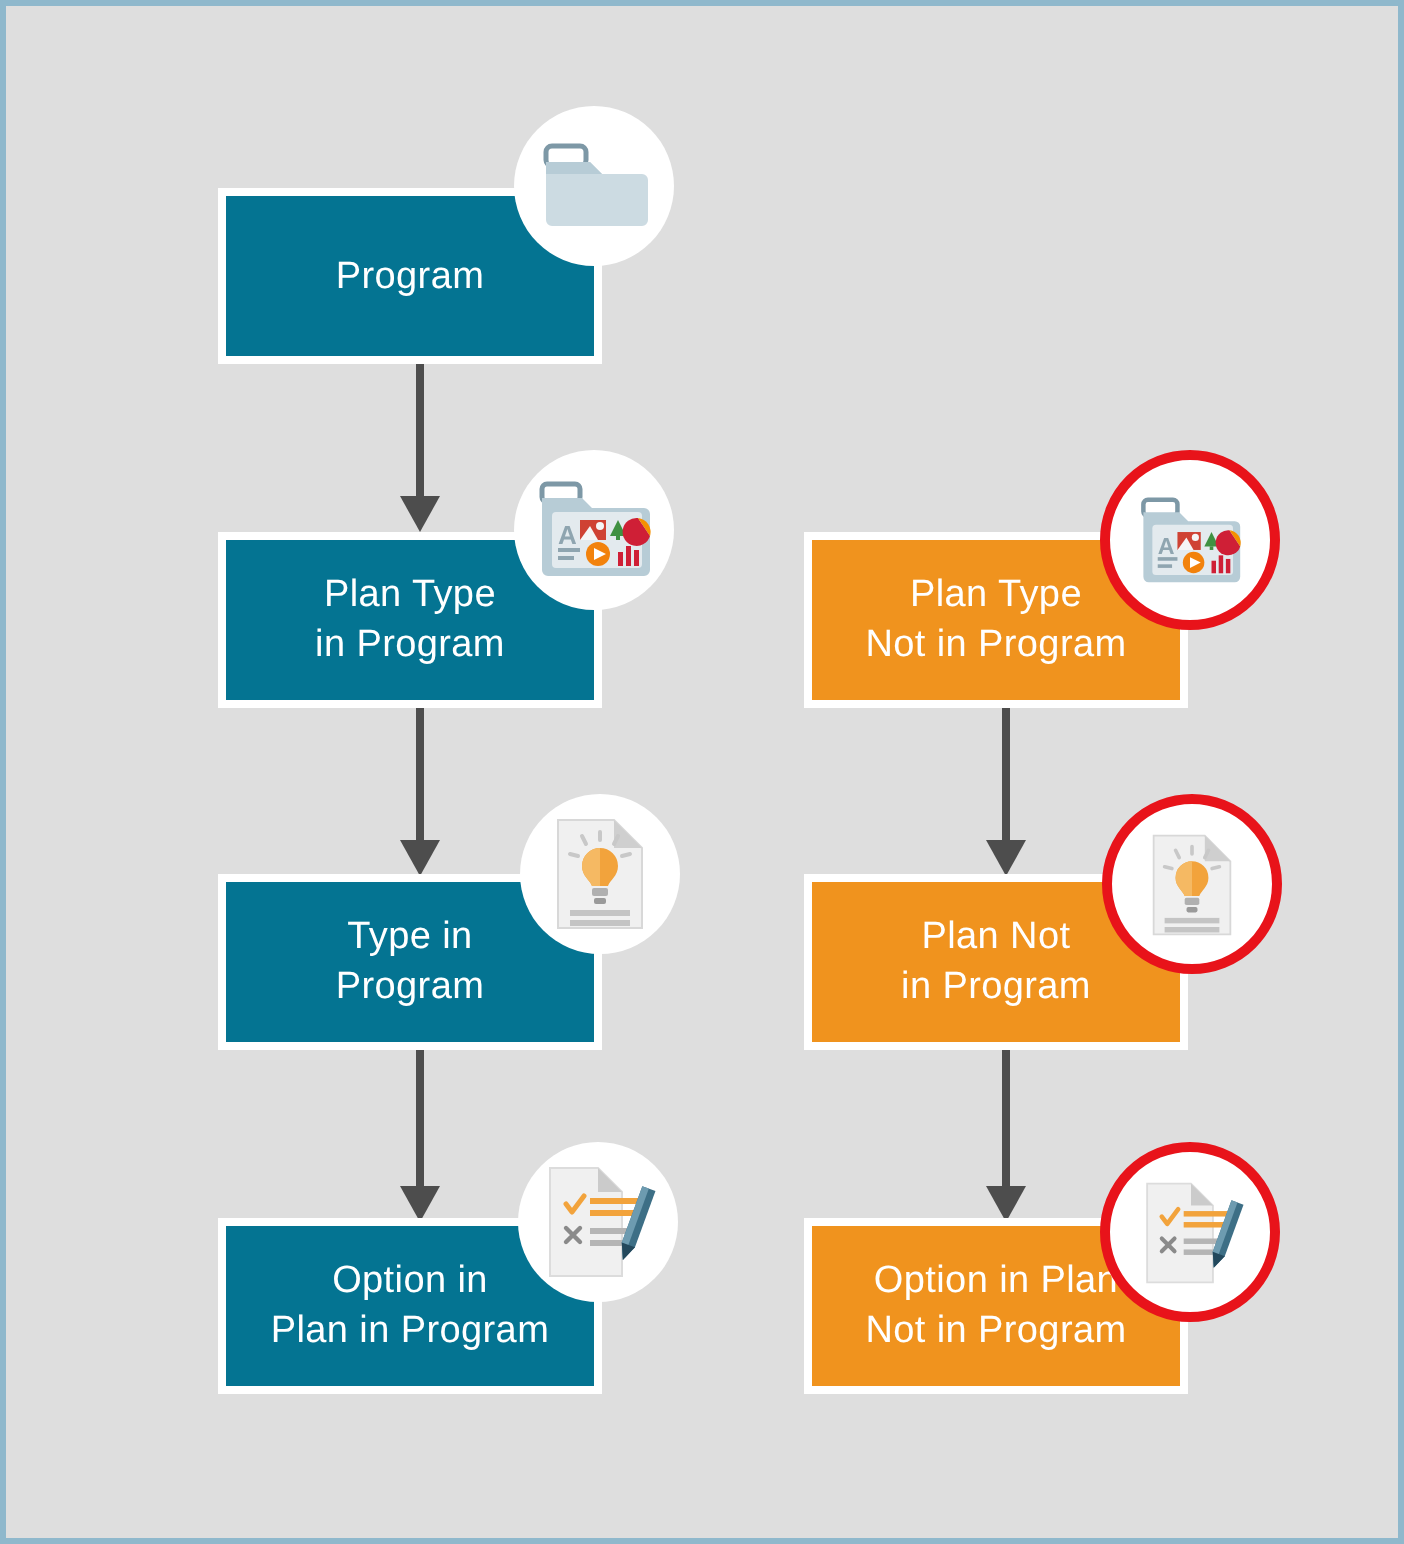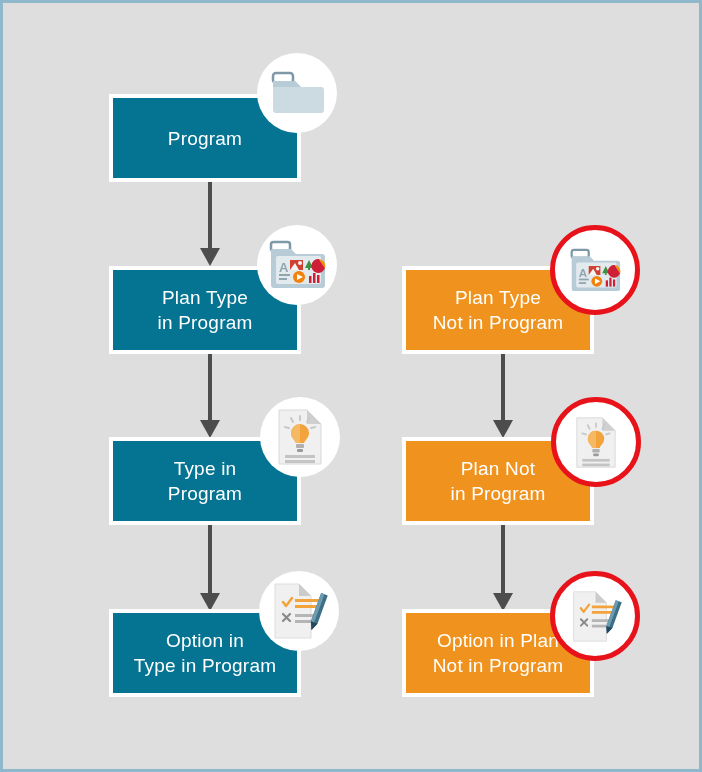--- a/index.html
+++ b/index.html
@@ -99,21 +99,21 @@
 in Program</span>
   </div>
 
   <div class="node teal" style="left:106px; top:434px; width:192px; height:88px;">
     <span class="label">Type in
 Program</span>
   </div>
 
   <div class="node teal" style="left:106px; top:606px; width:192px; height:88px;">
     <span class="label">Option in
-Type in Program</span>
+Plan in Program</span>
   </div>
 
   <div class="node orange" style="left:399px; top:263px; width:192px; height:88px;">
     <span class="label">Plan Type
 Not in Program</span>
   </div>
 
   <div class="node orange" style="left:399px; top:434px; width:192px; height:88px;">
     <span class="label">Plan Not
 in Program</span>

